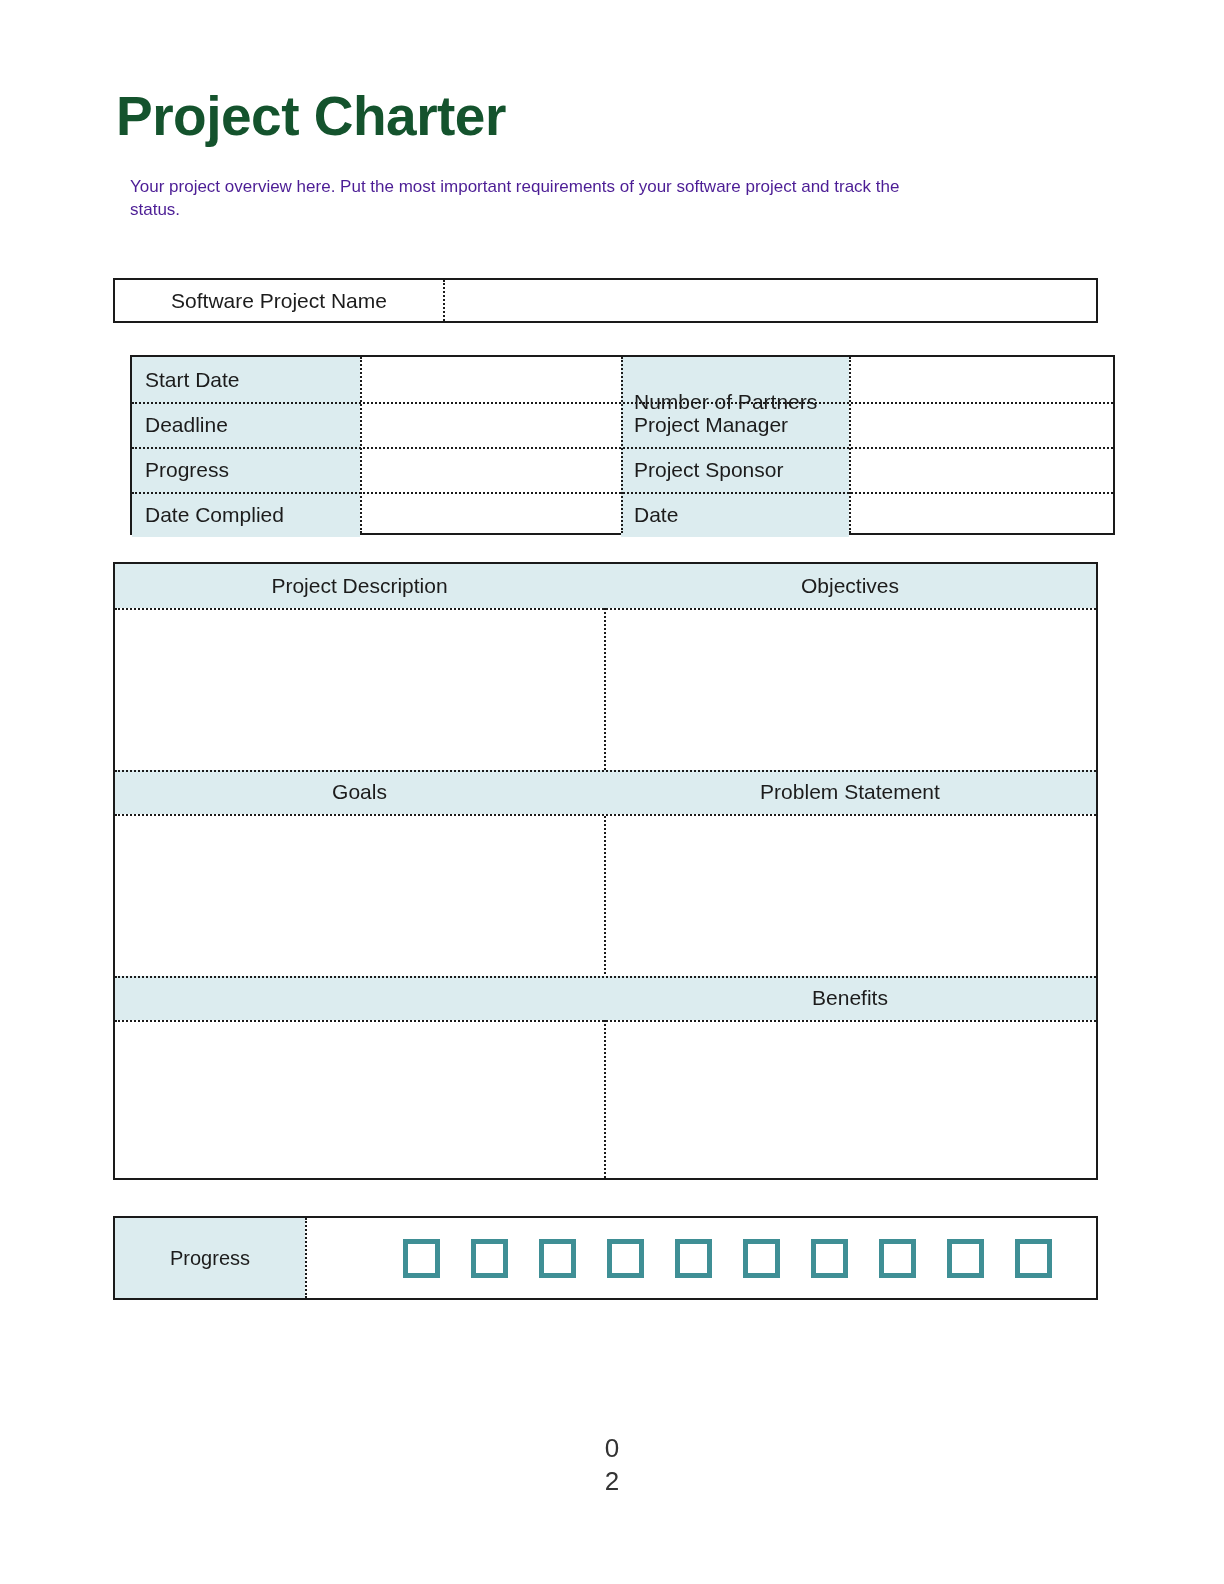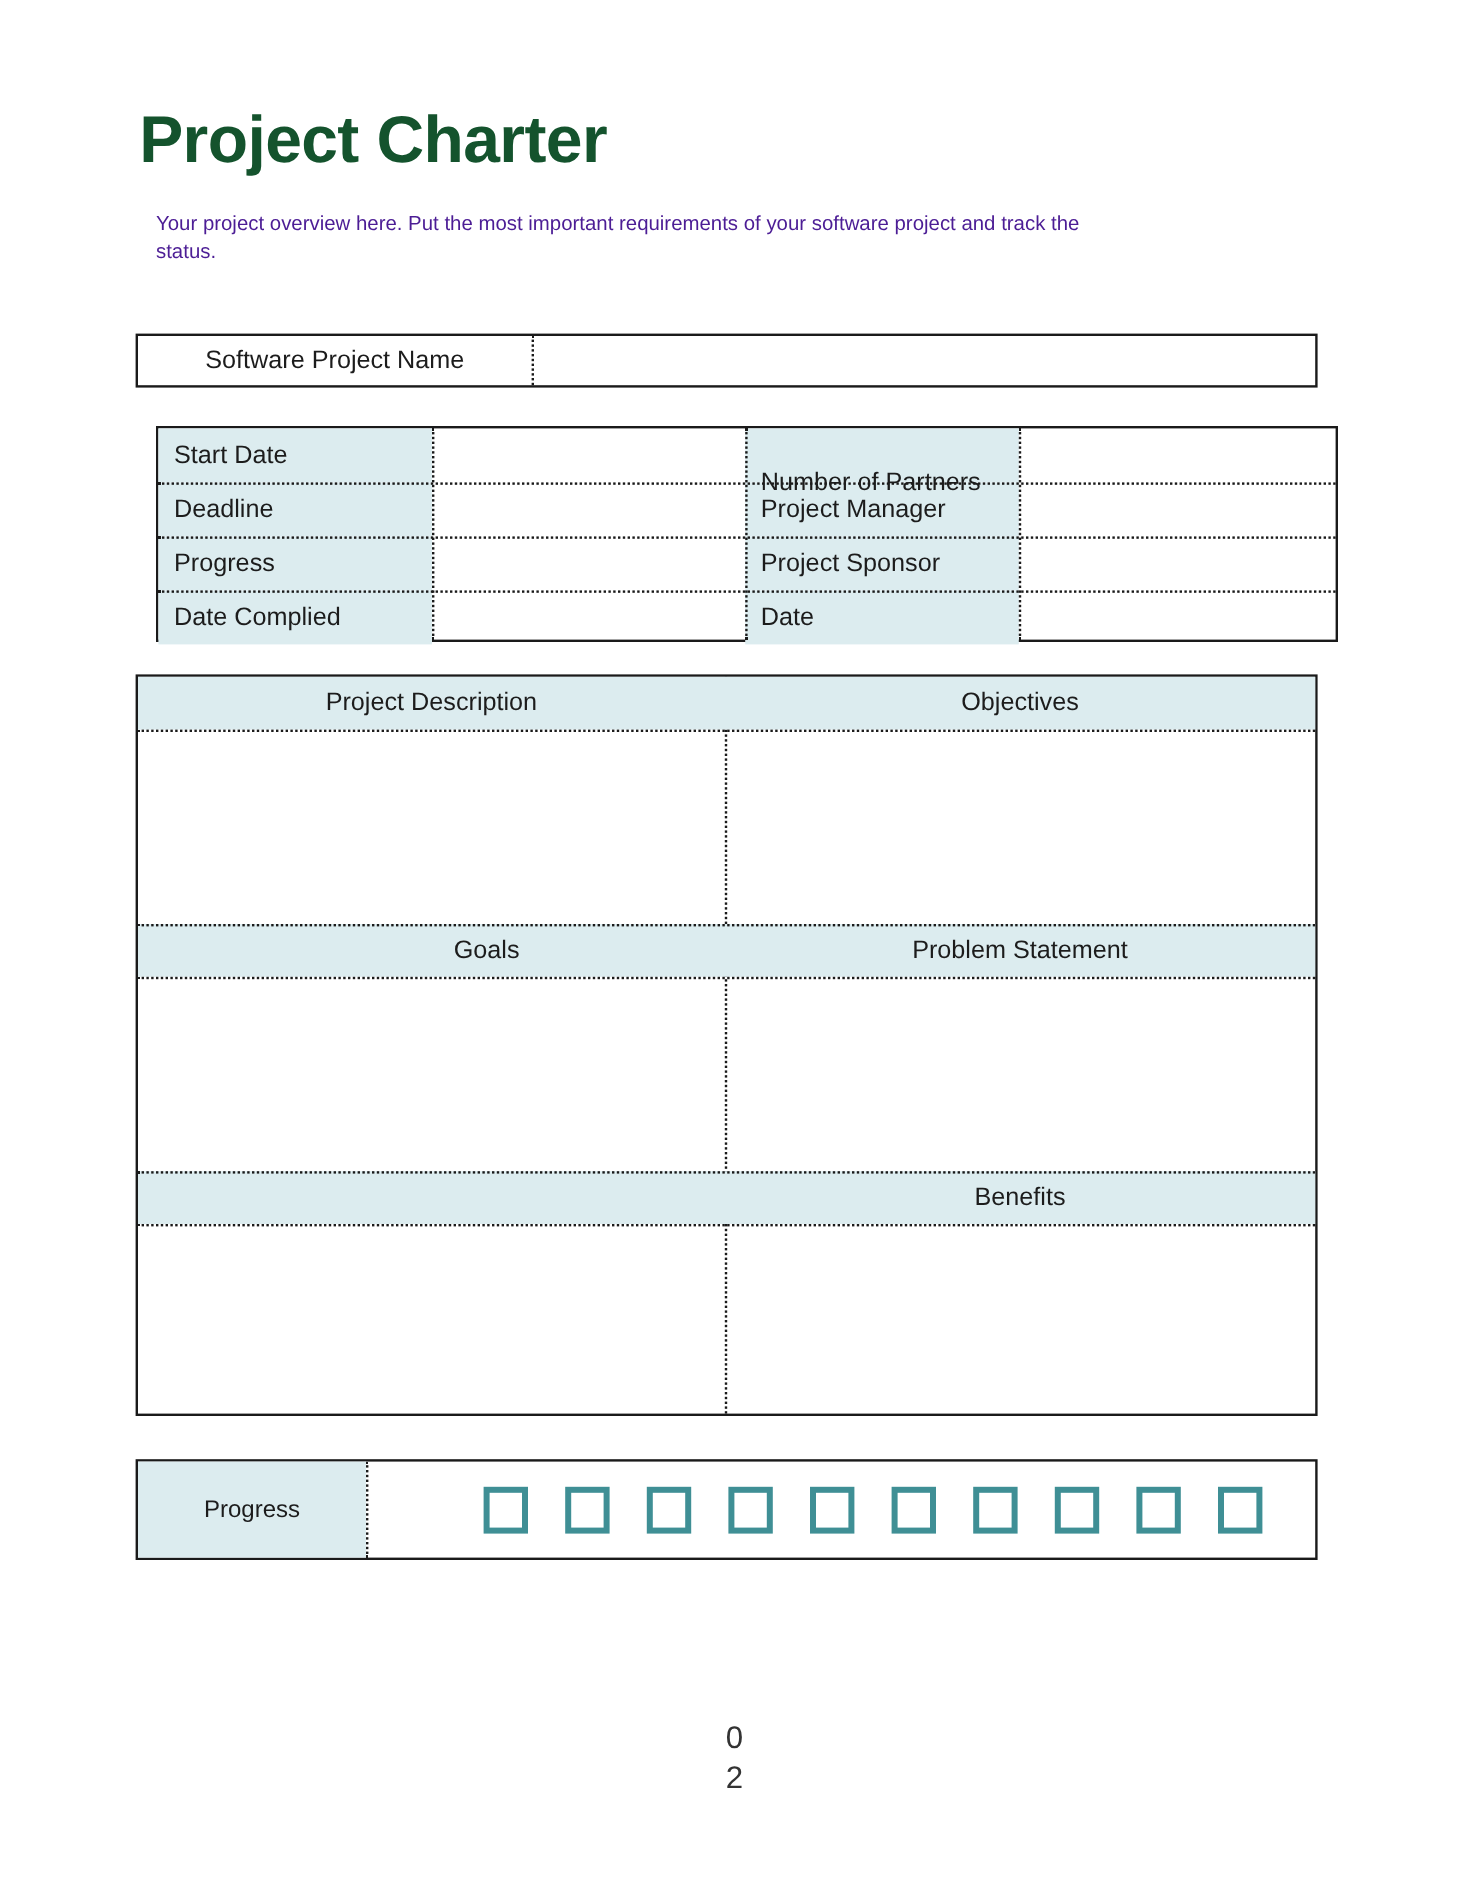--- a/index.html
+++ b/index.html
@@ -251,21 +251,21 @@
     <div class="sec-head-fill" style="top:0;"></div>
     <div class="hdot-line" style="top:44px;"></div>
     <div class="sec-head-lbl" style="left:0; top:0; width:489px;">Project Description</div>
     <div class="sec-head-lbl" style="left:489px; top:0; right:0;">Objectives</div>
     <div style="position:absolute; left:0; top:44px; width:489px; height:162px; padding:10px 13px; font-size:19px; color:#1c1c1c;"></div>
     <div style="position:absolute; left:489px; top:44px; right:0; height:162px; padding:10px 13px; font-size:19px; color:#1c1c1c;"></div>
 
     <div class="sec-head-fill" style="top:206px;"></div>
     <div class="hdot-line" style="top:206px;"></div>
     <div class="hdot-line" style="top:250px;"></div>
-    <div class="sec-head-lbl" style="left:0; top:206px; width:489px;margin-left:46px;">Goals</div>
+    <div class="sec-head-lbl" style="left:0; top:206px; width:489px;">Goals</div>
     <div class="sec-head-lbl" style="left:489px; top:206px; right:0;">Problem Statement</div>
     <div style="position:absolute; left:0; top:250px; width:489px; height:162px; padding:10px 13px; font-size:19px; color:#1c1c1c;"></div>
     <div style="position:absolute; left:489px; top:250px; right:0; height:162px; padding:10px 13px; font-size:19px; color:#1c1c1c;"></div>
 
     <div class="sec-head-fill" style="top:412px;"></div>
     <div class="hdot-line" style="top:412px;"></div>
     <div class="hdot-line" style="top:456px;"></div>
     <div class="sec-head-lbl" style="left:489px; top:412px; right:0;">Benefits</div>
     <div style="position:absolute; left:0; top:456px; width:489px; bottom:0; padding:10px 13px; font-size:19px; color:#1c1c1c;"></div>
     <div style="position:absolute; left:489px; top:456px; right:0; bottom:0; padding:10px 13px; font-size:19px; color:#1c1c1c;"></div>

